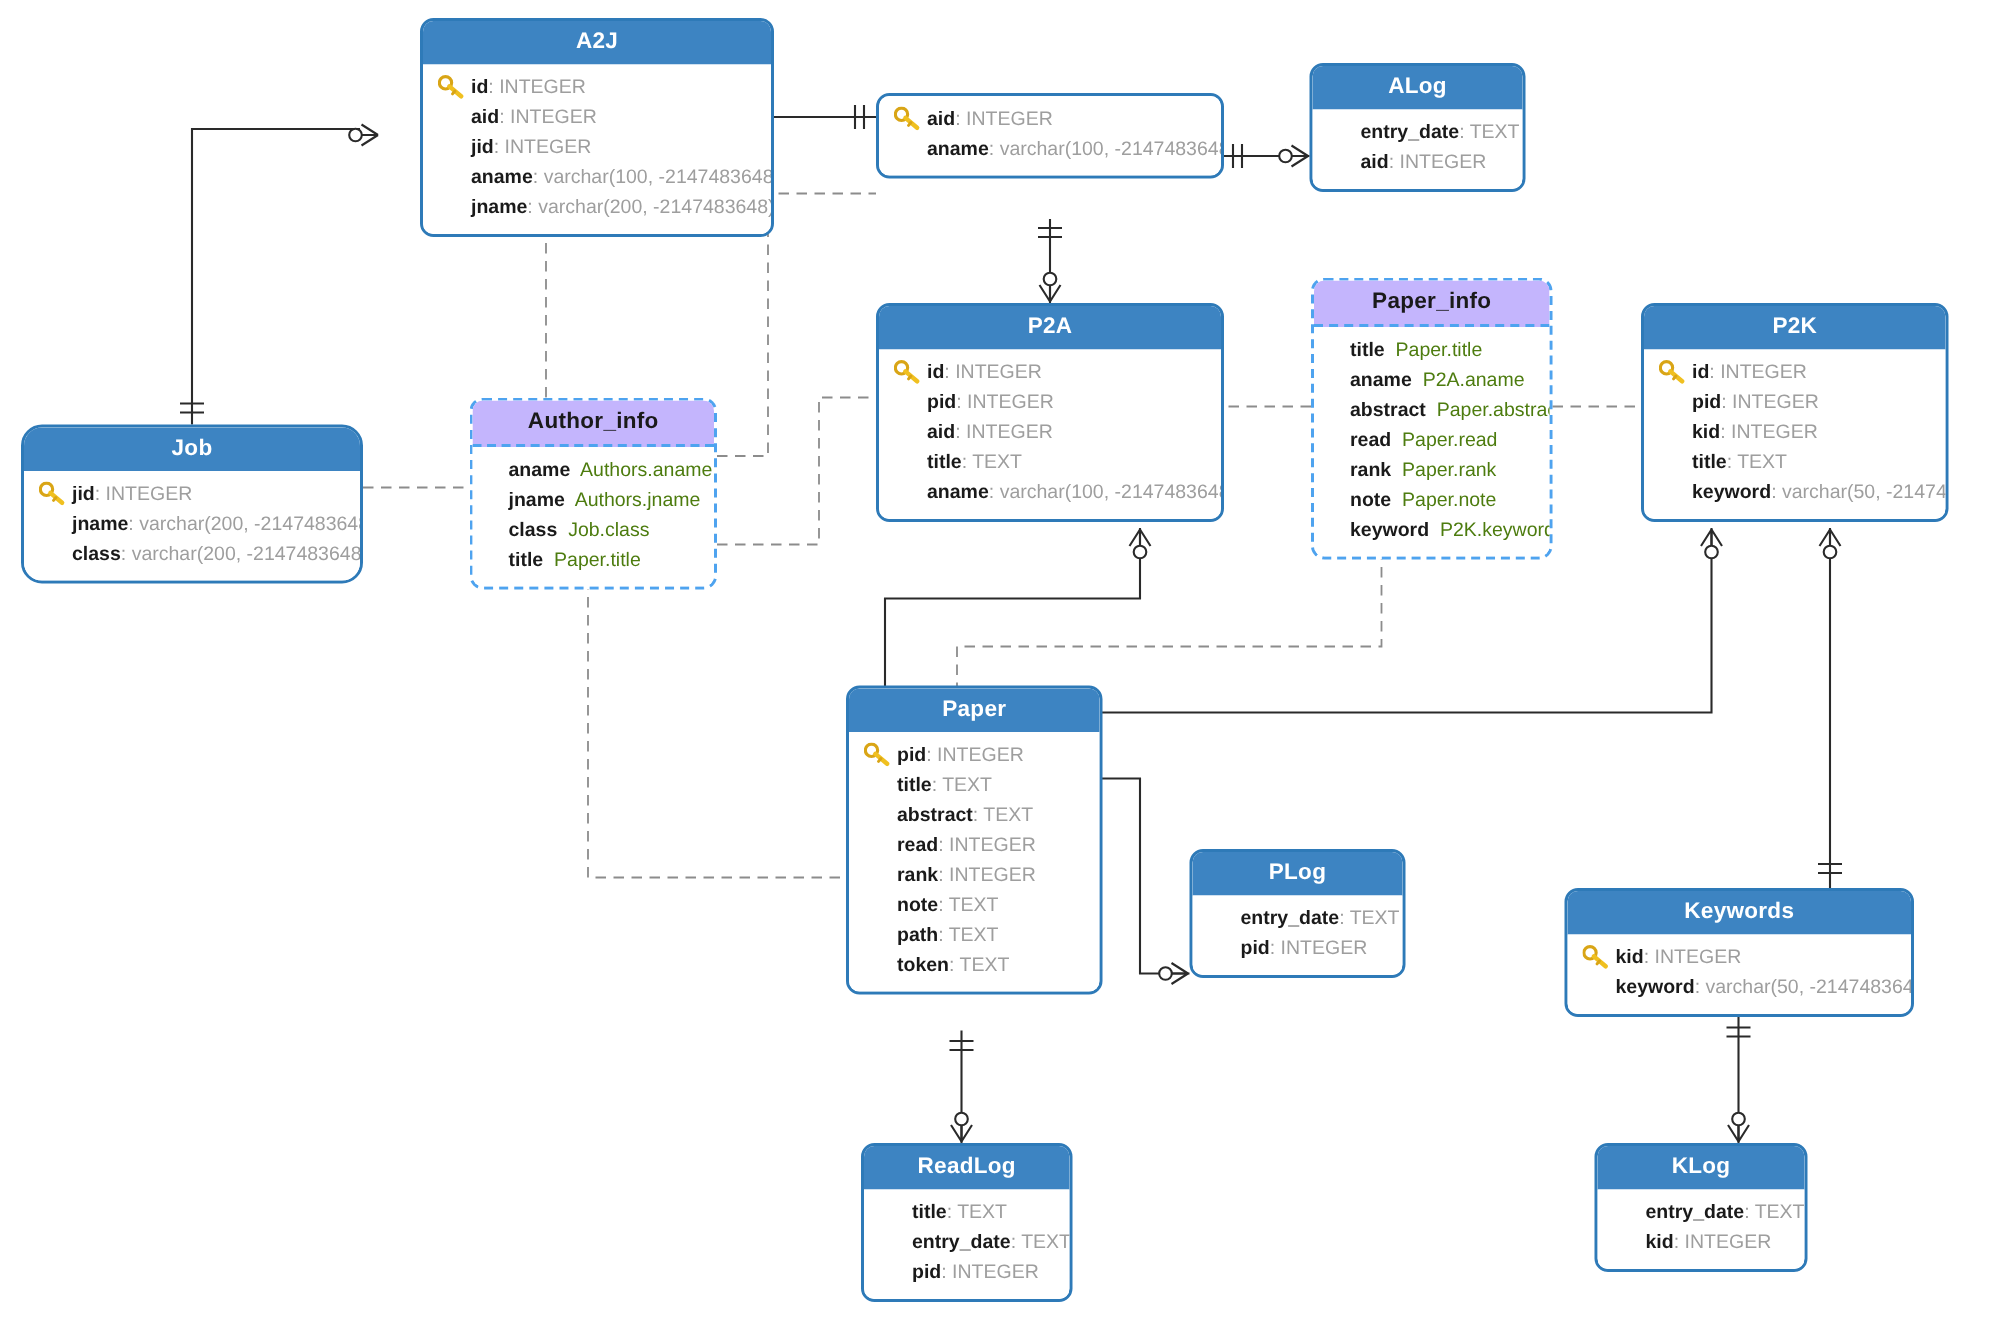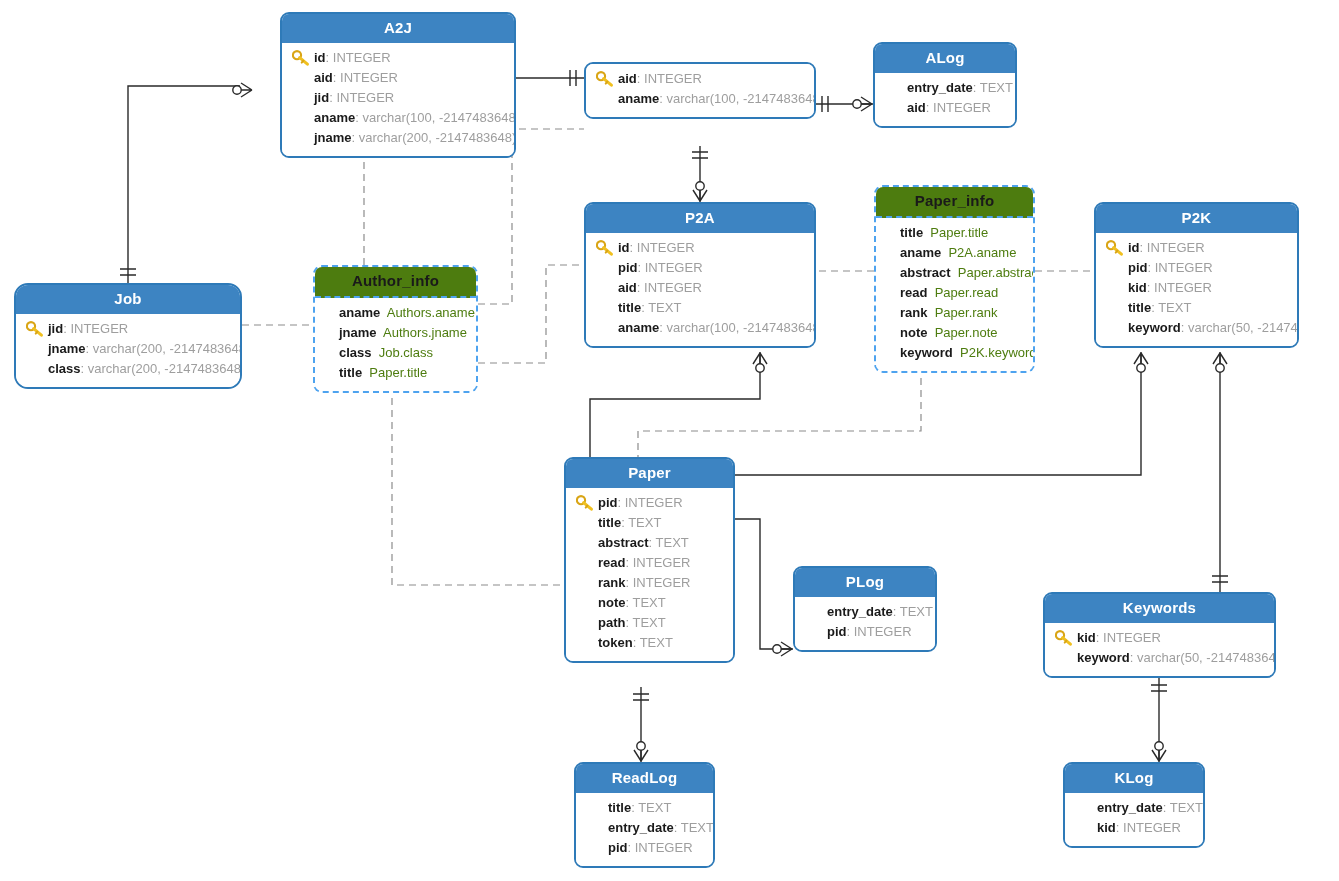--- a/index.html
+++ b/index.html
@@ -74,21 +74,21 @@
     width: 18px;
     height: 16px;
   }
 
   
   .entity.view {
     border: 2px dashed #4ea3ef;
     background: #ffffff;
   }
   .entity.view > .ehead {
-    background: #4d7c0f;
+    background: #c4b5fd;
     color: #1a1a1a;
     border-bottom: 2px dashed #4ea3ef;
   }
   .entity.view > .ebody {
     background: #ffffff;
   }
   .entity.view .attr {
     padding-left: 14px;
   }
   .entity.view .attr .an { color: #1a1a1a; font-weight: bold; }

